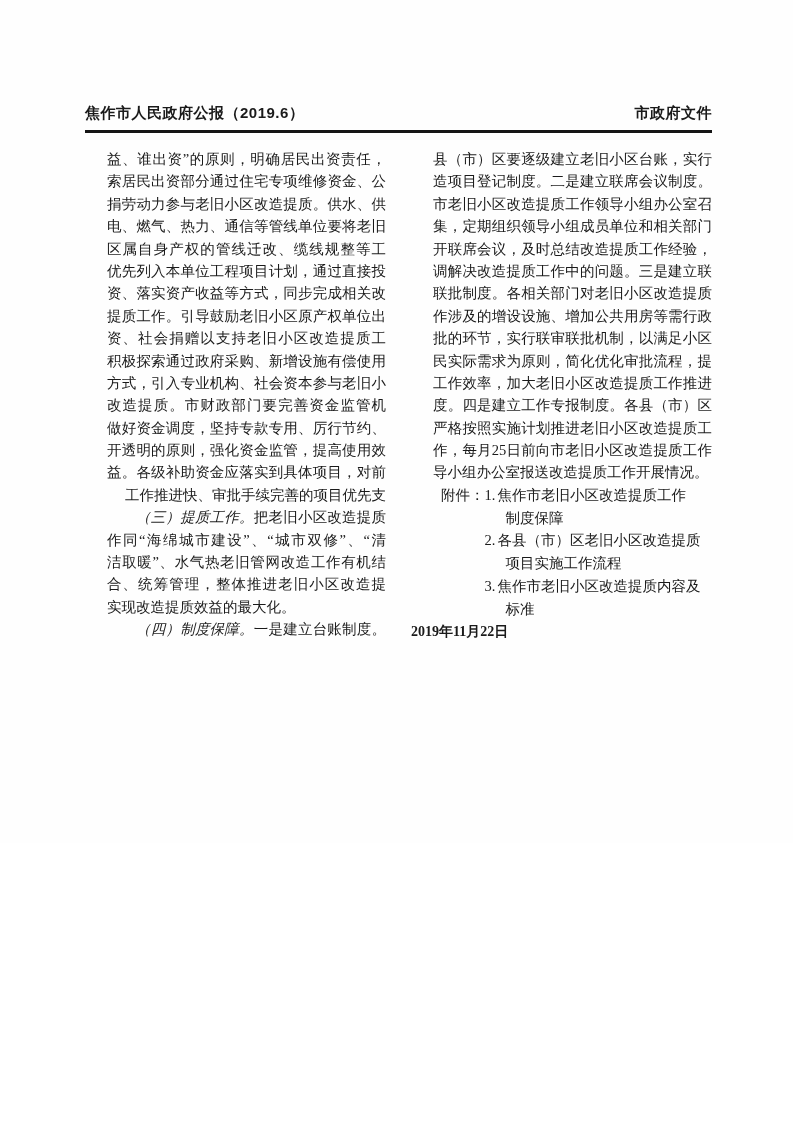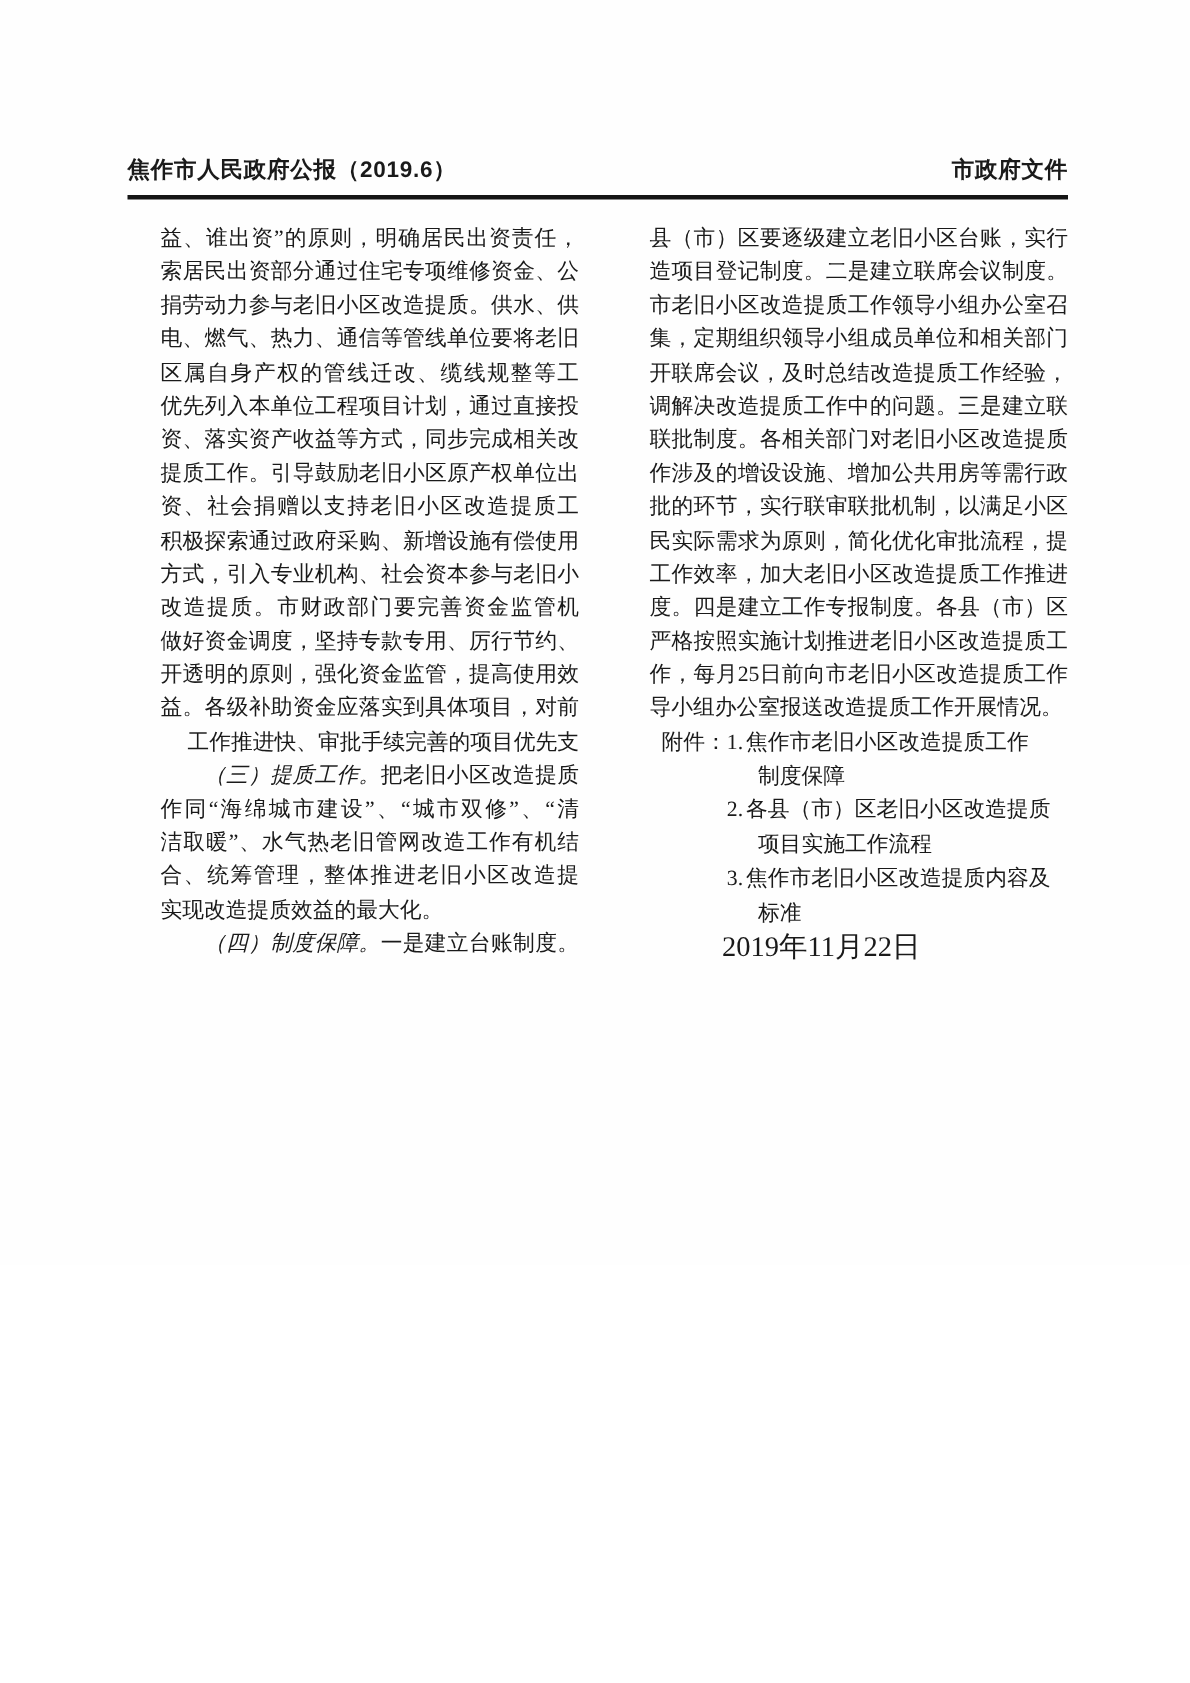--- a/index.html
+++ b/index.html
@@ -36,22 +36,22 @@
     font-size:14.5px; line-height:22.8px;
     display:flex; align-items:flex-start;
   }
   .att-label { white-space:nowrap; }
   .att-items { flex:1; }
   .att-item { display:flex; align-items:flex-start; }
   .att-num { white-space:nowrap; margin-right:2px; }
   .att-line + .att-line { padding-left:8px; }
 
   .att-date {
-    font-size:19px; line-height:22.8px;
-    text-align:center; padding-right:28px;
+    font-size:14px; line-height:22.8px;
+    text-align:left; padding-right:28px;font-weight:bold;
   }
 
   .page-footer {
     position:absolute; top:1005px; right:100px;
     font-size:15px; letter-spacing:2px; color:#1a1a1a;
   }
 </style>
 </head>
 <body>
 

